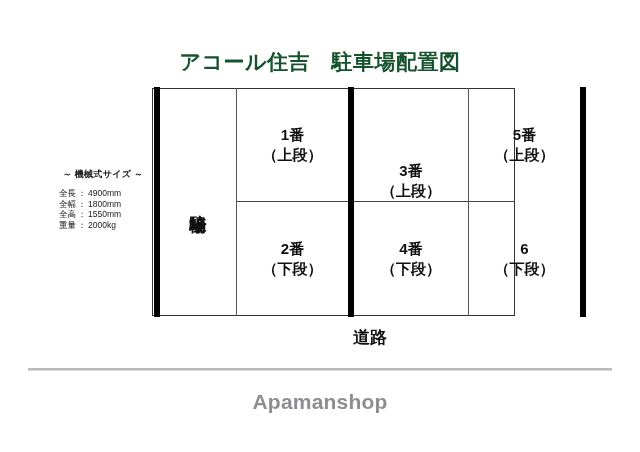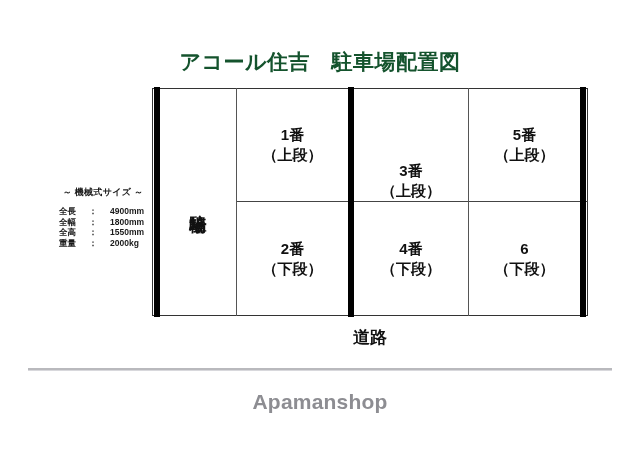--- a/index.html
+++ b/index.html
@@ -36,39 +36,38 @@
   }
 
   
   .spec-block {
     position: absolute;
     left: 42px;
     top: 168px;
     width: 122px;
     text-align: center;
     color: #1a1a1a;
-    margin-top: 18px;
   }
   .spec-heading {
     font-size: 9px;
     font-weight: bold;
     letter-spacing: 0.3px;
     margin-bottom: 7px;
     white-space: pre;
   }
   .spec-table {
     display: block;
     margin: 0 auto;
   }
   .spec-row {
     display: flex;
-    justify-content: space-between;
+    justify-content: flex-start;
     align-items: baseline;
     font-size: 8.5px;
-    font-weight: bold;
+    font-weight: normal;
     line-height: 10.5px;
     white-space: pre;
   }
   .spec-label {
     width: 34px;
     text-align: right;
   }
   .spec-colon {
     width: 12px;
     text-align: center;
@@ -76,21 +75,21 @@
   .spec-value {
     width: 54px;
     text-align: left;
   }
 
   
   .diagram {
     position: absolute;
     left: 152px;
     top: 88px;
-    width: 436px;
+    width: 363px;
     height: 228px;
   }
   .grid-frame {
     position: absolute;
     inset: 0;
     border: 1px solid #333333;
     box-sizing: border-box;
     background: #ffffff;
   }
 

